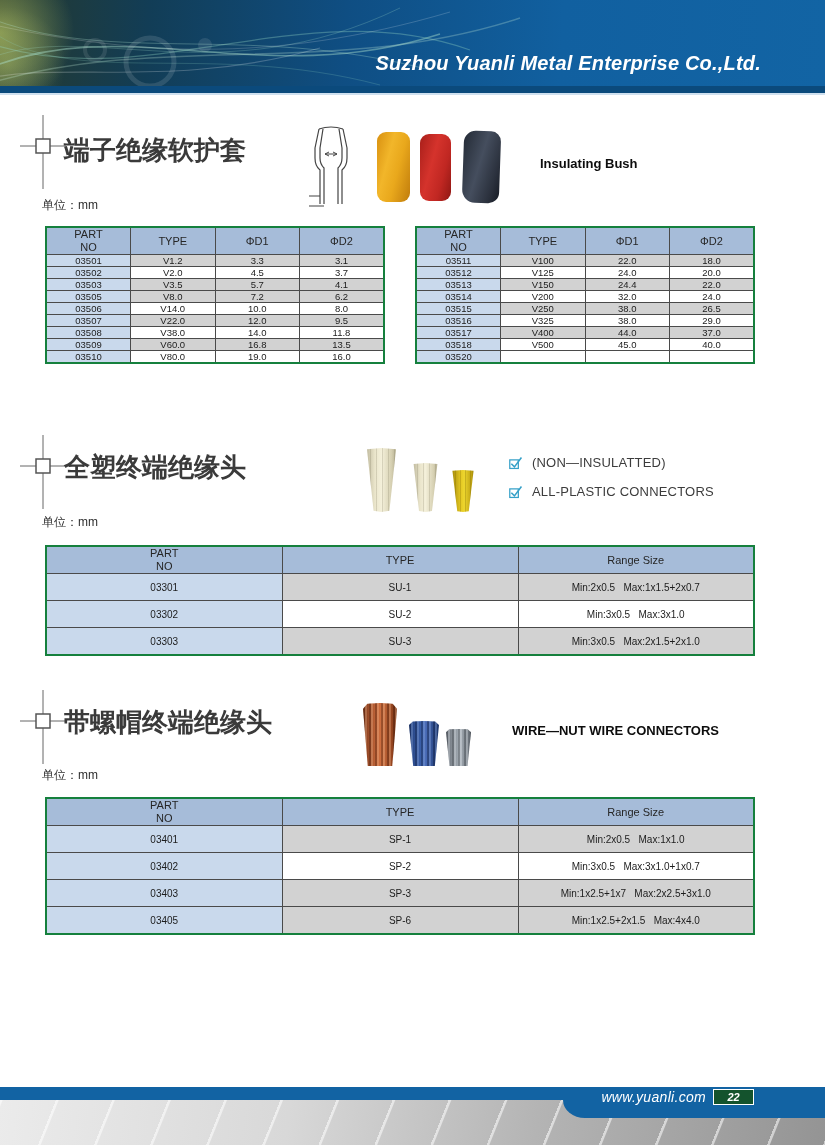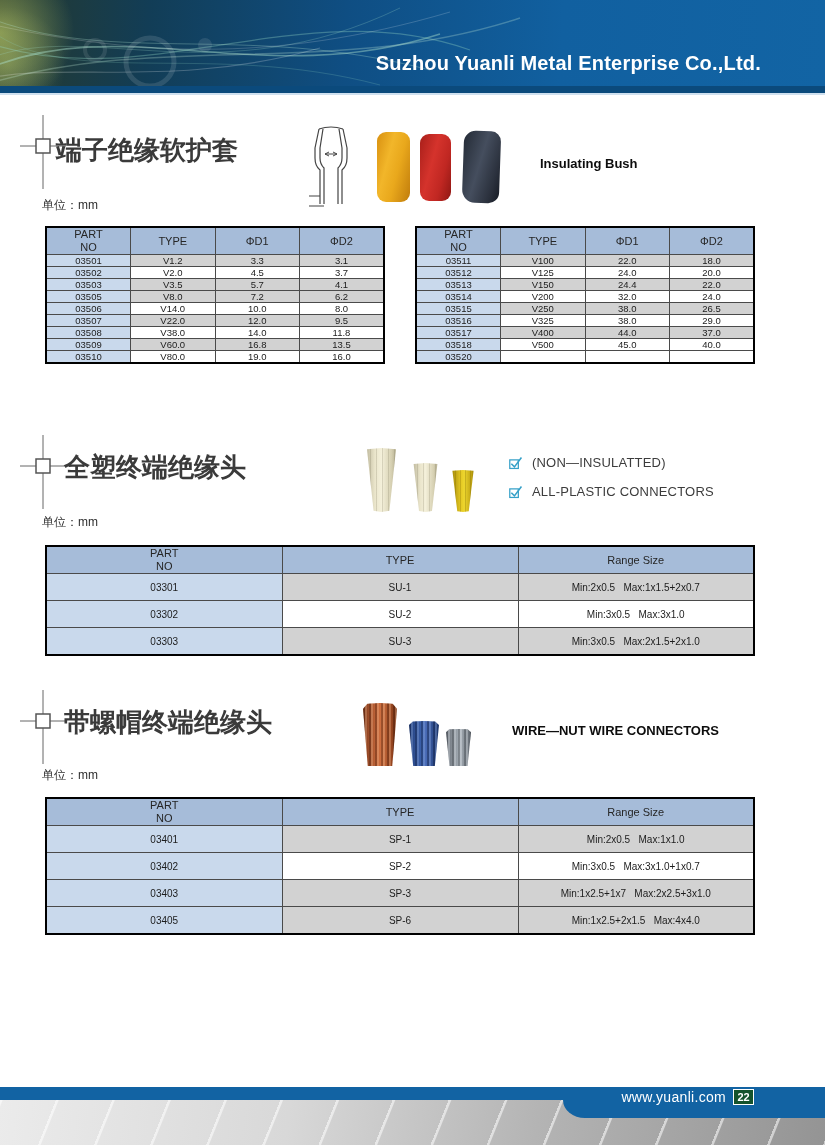--- a/index.html
+++ b/index.html
@@ -5,34 +5,34 @@
   * { margin:0; padding:0; box-sizing:border-box; }
   html,body { background:#fff; }
   body { font-family:"Liberation Sans", sans-serif; }
   .page { position:relative; width:825px; height:1145px; background:#fff; overflow:hidden; }
 
   
   .banner { position:absolute; left:0; top:0; width:825px; height:86px;
     background:
       radial-gradient(circle at 0% 38%, rgba(205,220,110,.55), rgba(205,220,110,0) 9%),
       radial-gradient(circle at 1% 75%, rgba(190,210,120,.35), rgba(190,210,120,0) 7%),
-      linear-gradient(93deg, #26392c 0%, #123d56 18%, #0f4e83 42%, #1160a0 68%, #1264a4 100%); }
+      linear-gradient(93deg, #26392c 0%, #123d56 18%, #0f4e83 42%, #1160a0 68%, #1264a4 100%); font-style: italic; }
   .banner svg { position:absolute; left:0; top:0; }
   .company { position:absolute; right:64px; top:52px; color:#fff; font-size:20px; font-weight:bold; letter-spacing:.2px; }
   .banner-strip { position:absolute; left:0; top:86px; width:825px; height:7px; background:#0b4a7c; }
   .banner-line  { position:absolute; left:0; top:93px; width:825px; height:2px; background:#cfe0ef; }
 
   
   .crosshair { position:absolute; width:46px; height:74px; }
   .sec-title { position:absolute; font-size:26px; font-weight:bold; color:#3a3a3a; white-space:nowrap; }
   .unit-label { position:absolute; font-size:12px; color:#2e2e2e; }
   .en-label { position:absolute; font-size:13px; font-weight:bold; color:#0d0d0d; white-space:nowrap; }
 
   
-  table { position:absolute; border-collapse:collapse; table-layout:fixed; background:#fff; border:2px solid #000000; }
+  table { position:absolute; border-collapse:collapse; table-layout:fixed; background:#fff; border:2px solid #15803d; }
   th { background:#a6bcd9; font-size:11px; font-weight:normal; color:#262626; white-space:pre-line;
        line-height:1.2; height:26px; border:1px solid #4a4a4a; text-align:center; vertical-align:middle; }
   td { font-size:9.5px; color:#1c1c1c; text-align:center; vertical-align:middle;
        border:1px solid #4a4a4a; white-space:pre; overflow:hidden; }
   td.partno { background:#c9d9ec; }
   tr.shade td:not(.partno) { background:#d2d2d2; }
   .t1a { left:45px;  top:226px; width:340px; }
   .t1b { left:415px; top:226px; width:340px; }
   .t1a td, .t1b td { height:12px; }
   .t2  { left:45px;  top:545px; width:710px; }
@@ -84,27 +84,27 @@
       linear-gradient(90deg,#6a7078,#9aa2aa 45%,#a8b0b8 55%,#788088 85%,#5a6068); }
 
   
   .gray-band { position:absolute; left:0; top:1100px; width:825px; height:45px; z-index:1;
     background:
       repeating-linear-gradient(112deg, rgba(255,255,255,.55) 0 2px, rgba(255,255,255,0) 3px 52px),
       linear-gradient(97deg,#ebebeb 0%,#d8d8d8 35%,#b4b4b4 65%,#949494 100%); }
   .footer-bar { position:absolute; left:0; top:1087px; width:825px; height:13px; background:#1263a3; z-index:2; }
   .footer-tab { position:absolute; left:563px; top:1087px; width:262px; height:31px; background:#1263a3;
     border-bottom-left-radius:22px 18px; z-index:2; }
-  .footer-text { position:absolute; top:1089px; right:71px; display:flex; align-items:center; z-index:3; }
+  .footer-text { position:absolute; top:1089px; right:71px; display:flex; align-items:center; z-index:3;font-style:italic; }
   .website { color:#fff; font-size:14px; letter-spacing:.3px; }
-  .page-num { margin-left:7px; width:21px; height:16px; background:#14532d; border:1px solid #fff;
+  .page-num { margin-left:7px; width:41px; height:16px; background:#14532d; border:1px solid #fff;
     color:#fff; font-size:11px; font-weight:bold; text-align:center; line-height:14px; }
 
   
-  .x1 { left:20px; top:115px; }  .title1 { left:56px; top:133px; }
+  .x1 { left:20px; top:115px; }  .title1 { left:64px; top:133px; }
   .enl1 { left:540px; top:156px; }  .u1 { left:42px; top:197px; }
   .x2 { left:20px; top:435px; }  .title2 { left:64px; top:450px; }
   .u2 { left:42px; top:514px; }
   .x3 { left:20px; top:690px; }  .title3 { left:64px; top:705px; }
   .enl3 { left:512px; top:723px; }  .u3 { left:42px; top:767px; }
 </style>
 </head>
 <body>
 
 <div class="page">

